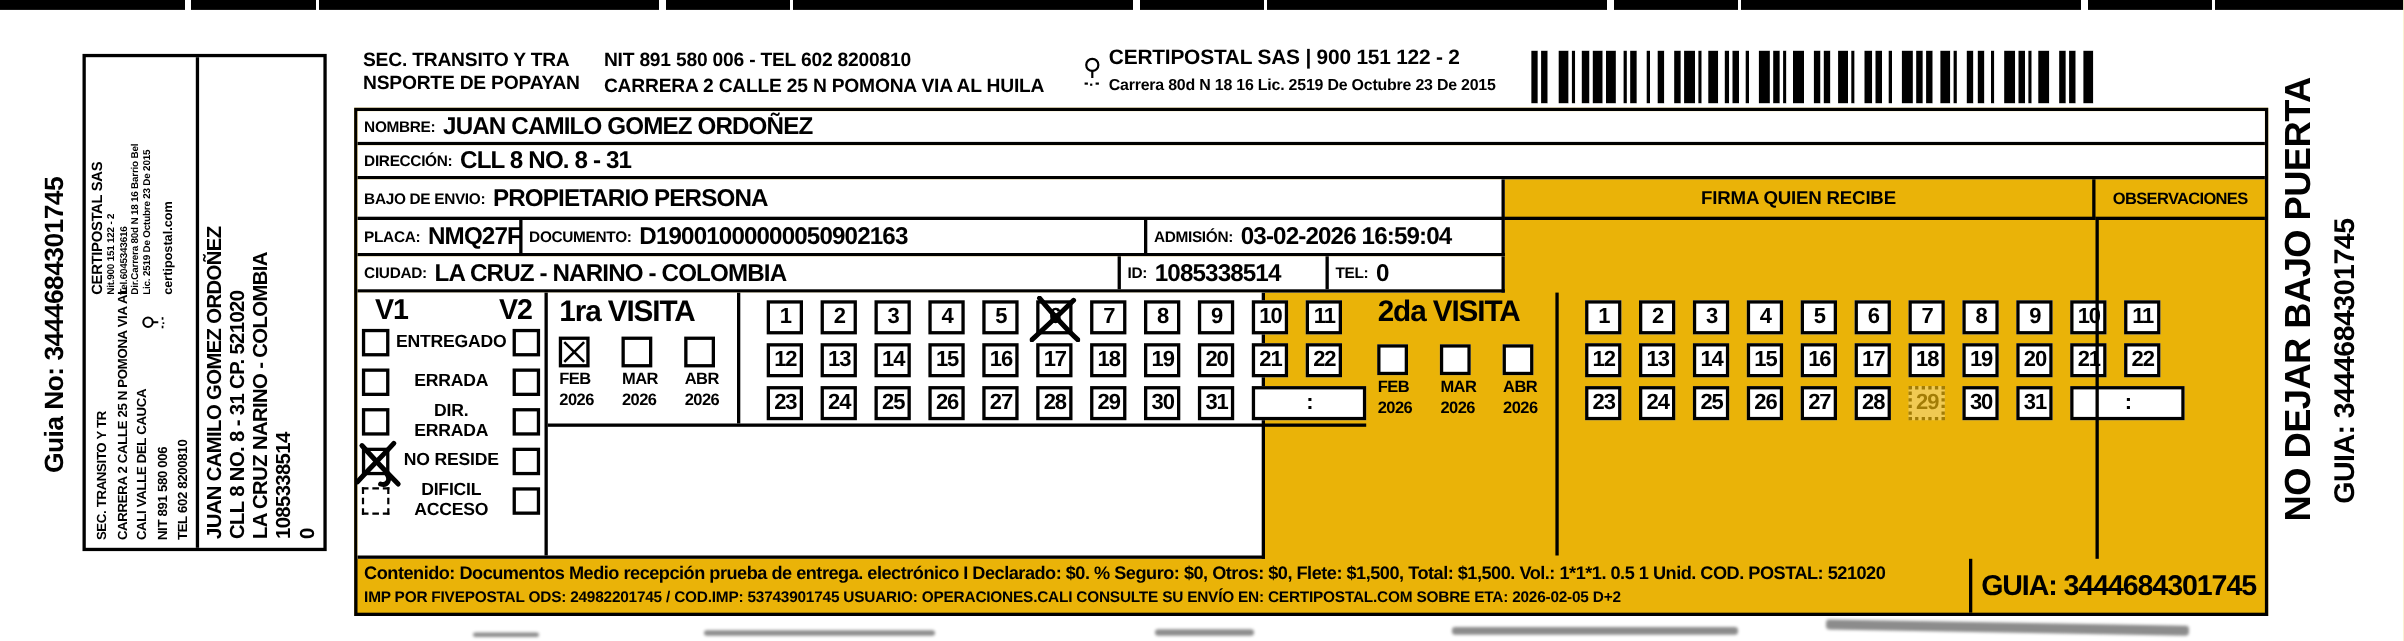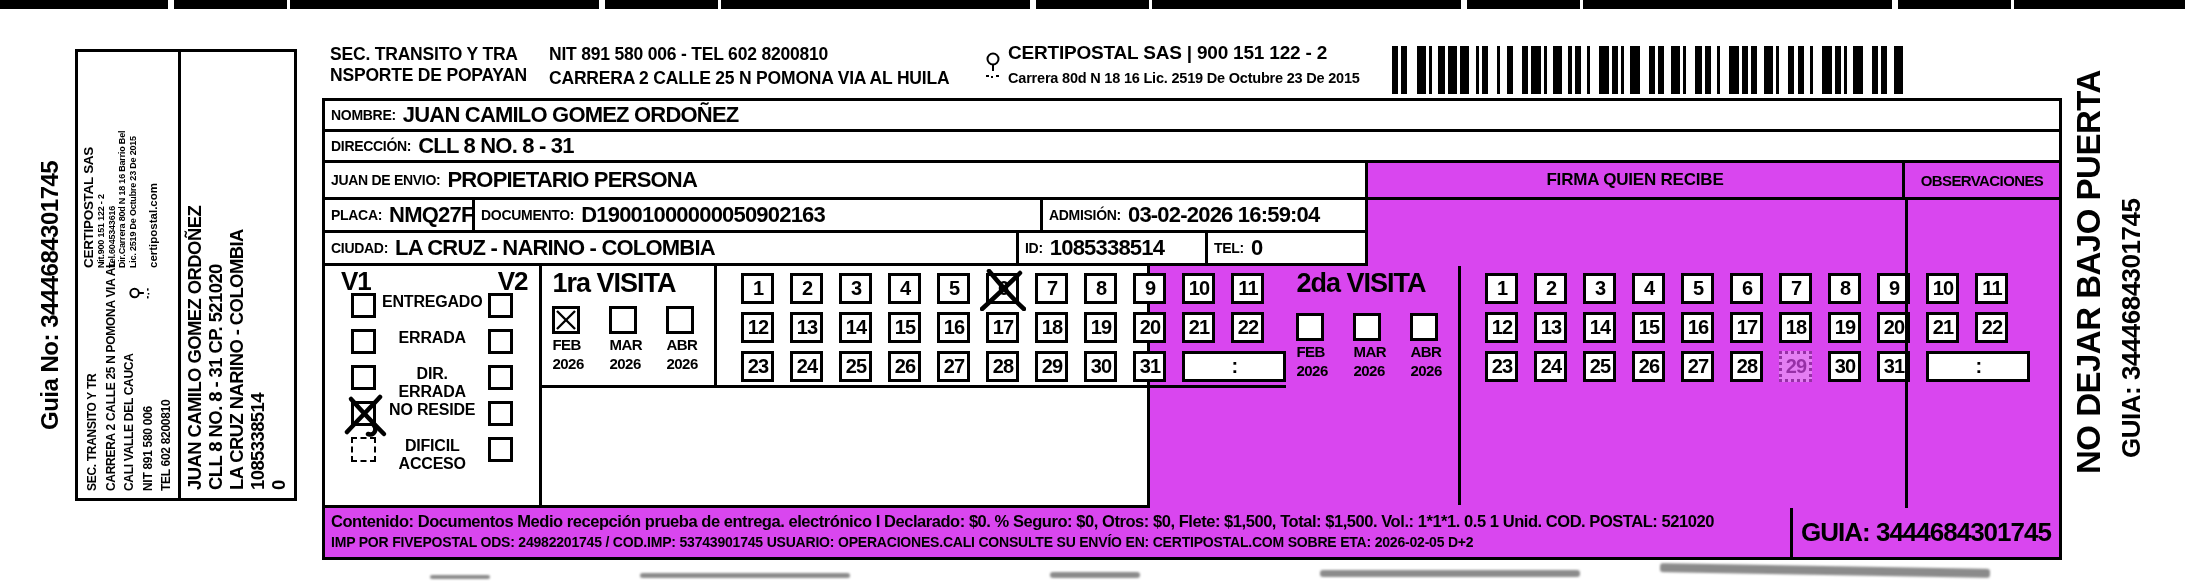--- a/index.html
+++ b/index.html
@@ -34,39 +34,39 @@
   .hdr-office{position:absolute;left:330px;top:44px;font-weight:700;font-size:17.5px;line-height:21px;letter-spacing:-.2px}
   .hdr-nit{position:absolute;left:549px;top:42px;font-weight:700;font-size:17.5px;line-height:24px;letter-spacing:-.2px}
   .stamp{position:absolute;left:984px;top:50px}
   .hdr-cp1{position:absolute;left:1008px;top:42px;font-weight:700;font-size:19px;letter-spacing:-.2px}
   .hdr-cp2{position:absolute;left:1008px;top:70px;font-weight:700;font-size:14.5px;letter-spacing:-.2px}
   .barcode{position:absolute;left:1392px;top:46px;width:532px;height:48px;display:flex;overflow:hidden}
   .barcode span{height:100%;flex:none}
   .bar{background:#000}.gap{background:#fff}
 
   
-  .table{position:absolute;left:322px;top:98px;width:1740px;height:462px;border:3px solid #000;box-sizing:border-box;background:#d946ef}
+  .table{position:absolute;left:322px;top:98px;width:1740px;height:462px;border:3px solid #000;box-sizing:border-box;background:#eab308}
   .row{position:absolute;box-sizing:border-box;display:flex;align-items:center;border-bottom:3px solid #000;background:#fff}
   .r-nombre{left:0;top:0;width:1734px;height:31px;padding-left:6px}
   .r-dir{left:0;top:31px;width:1734px;height:31px;padding-left:6px}
   .r-tipo{left:0;top:62px;width:1043px;height:37px;border-right:3px solid #000;padding-left:6px}
   .r-placa{left:0;top:99px;width:1043px;height:33px;border-right:3px solid #000}
   .r-ciudad{left:0;top:132px;width:1043px;height:33px;border-right:3px solid #000}
   .cell{display:flex;align-items:center;height:100%;box-sizing:border-box;padding-left:6px;border-right:3px solid #000}
   .cell.last{border-right:none;flex:1}
   .c-placa{width:150px}.c-doc{width:568px}.c-ciudad{width:694px}.c-id{width:189px}
   .flabel{font-weight:700;font-size:14px;letter-spacing:-.3px;margin-right:7px;white-space:nowrap}
   .fvalue{font-weight:700;font-size:22px;letter-spacing:-.8px;white-space:nowrap}
 
   
   .visits{position:absolute;left:0;top:165px;width:825px;height:242px;border-right:3px solid #000;border-bottom:3px solid #000;box-sizing:border-box;display:flex;background:#fff}
   .col-status{width:266px;border-right:3px solid #000;box-sizing:border-box;position:relative;padding-top:27px}
   .vh1{position:absolute;left:16px;top:0;font-weight:700;font-size:26px;letter-spacing:-1px}
   .vh2{position:absolute;right:12px;top:0;font-weight:700;font-size:26px;letter-spacing:-1px}
-  .srow{display:flex;height:36px;padding:0 26px;gap:6px}
+  .srow{display:flex;align-items:center;height:36px;padding:0 4px;gap:6px}
   .cb{width:25px;height:25px;border:3px solid #000;box-sizing:border-box;position:relative;flex:none;background:#fff}
   .cb.dashed{border-style:dashed;border-width:2.5px}
   .slabel{flex:1;text-align:center;font-weight:700;font-size:16px;letter-spacing:-.2px}
   .vright{flex:1;display:flex;flex-direction:row}
   .vpanel{display:flex;box-sizing:border-box}
   .p1{height:122px;border-bottom:3px solid #000}
   .p2{flex:1}
   .months{width:175px;border-right:3px solid #000;box-sizing:border-box;padding:2px 0 0 10px}
   .vtitle{font-weight:700;font-size:27px;letter-spacing:-1px}
   .mrow{display:flex;gap:13px;margin-top:7px}
@@ -265,21 +265,21 @@
       <span class="flabel">NOMBRE:</span>
       <span class="fvalue">JUAN CAMILO GOMEZ ORDOÑEZ</span>
     </div>
 
     <div class="row r-dir">
       <span class="flabel">DIRECCIÓN:</span>
       <span class="fvalue">CLL 8 NO. 8 - 31</span>
     </div>
 
     <div class="row r-tipo">
-      <span class="flabel">JUAN DE ENVIO:</span>
+      <span class="flabel">BAJO DE ENVIO:</span>
       <span class="fvalue">PROPIETARIO PERSONA</span>
     </div>
 
     <div class="row r-placa">
       <div class="cell c-placa">
         <span class="flabel">PLACA:</span>
         <span class="fvalue">NMQ27F</span>
       </div>
       <div class="cell c-doc">
         <span class="flabel">DOCUMENTO:</span>

